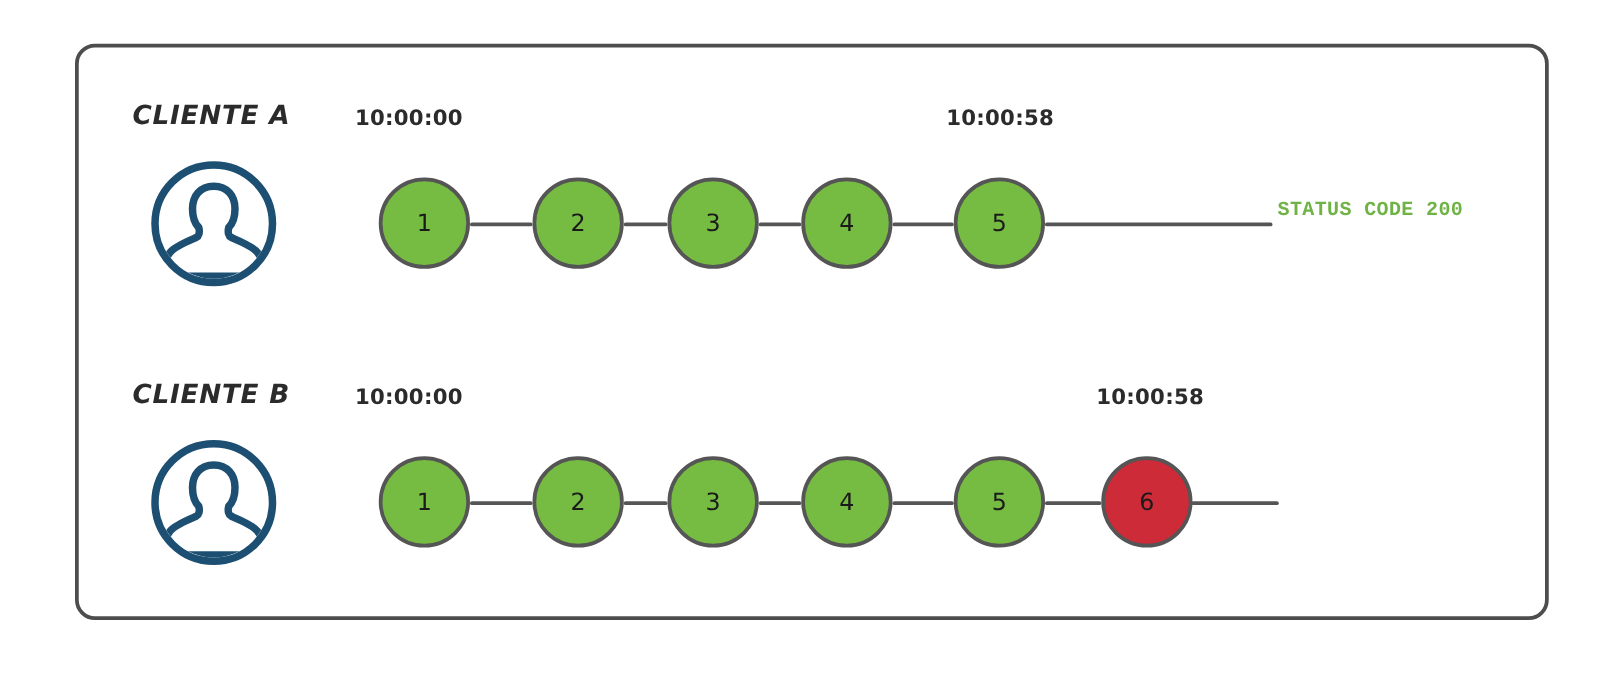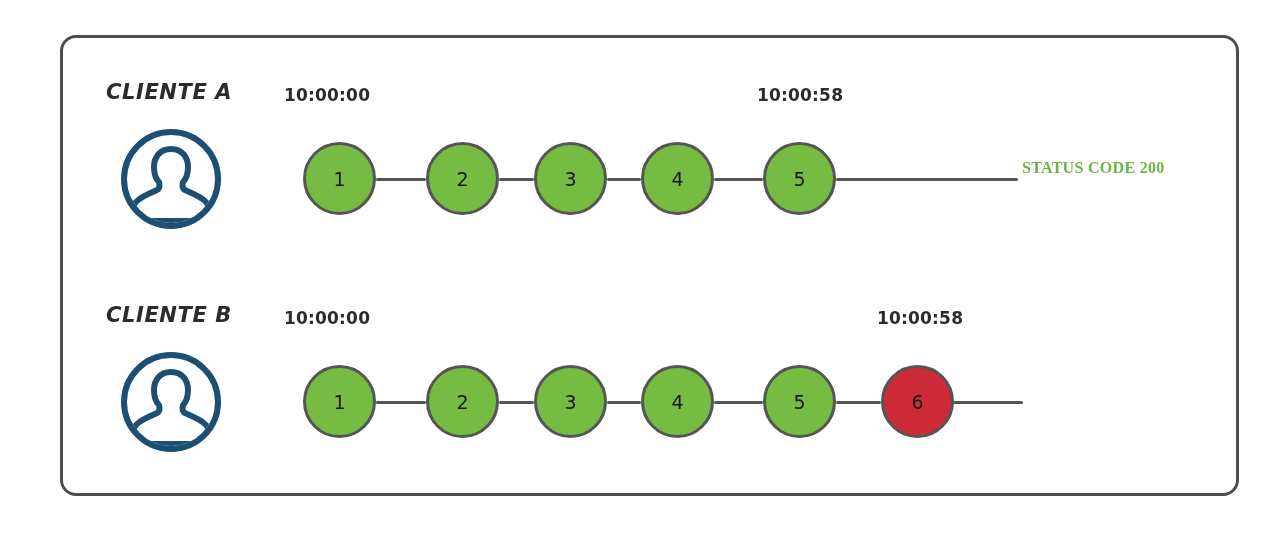--- a/index.html
+++ b/index.html
@@ -124,21 +124,21 @@
     font-size: 19px;
     color: #1a1a1a;
   }
   .node.ok   { background: #76bc43; }
   .node.fail { background: #cc2b37; }
 
   
   .status {
     position: absolute;
     text-align: right;
-    font-family: Liberation Serif, serif;
+    font-family: Liberation Mono, monospace;
     font-weight: 700;
     letter-spacing: 0.3px;
     line-height: 1.25;
     white-space: nowrap;
   }
   .status .line1 { display: block; font-size: 16px; }
   .status .line2 { display: block; font-size: 15px; font-weight: 400; }
 
   #row-a .status {
     left: 1022px;

